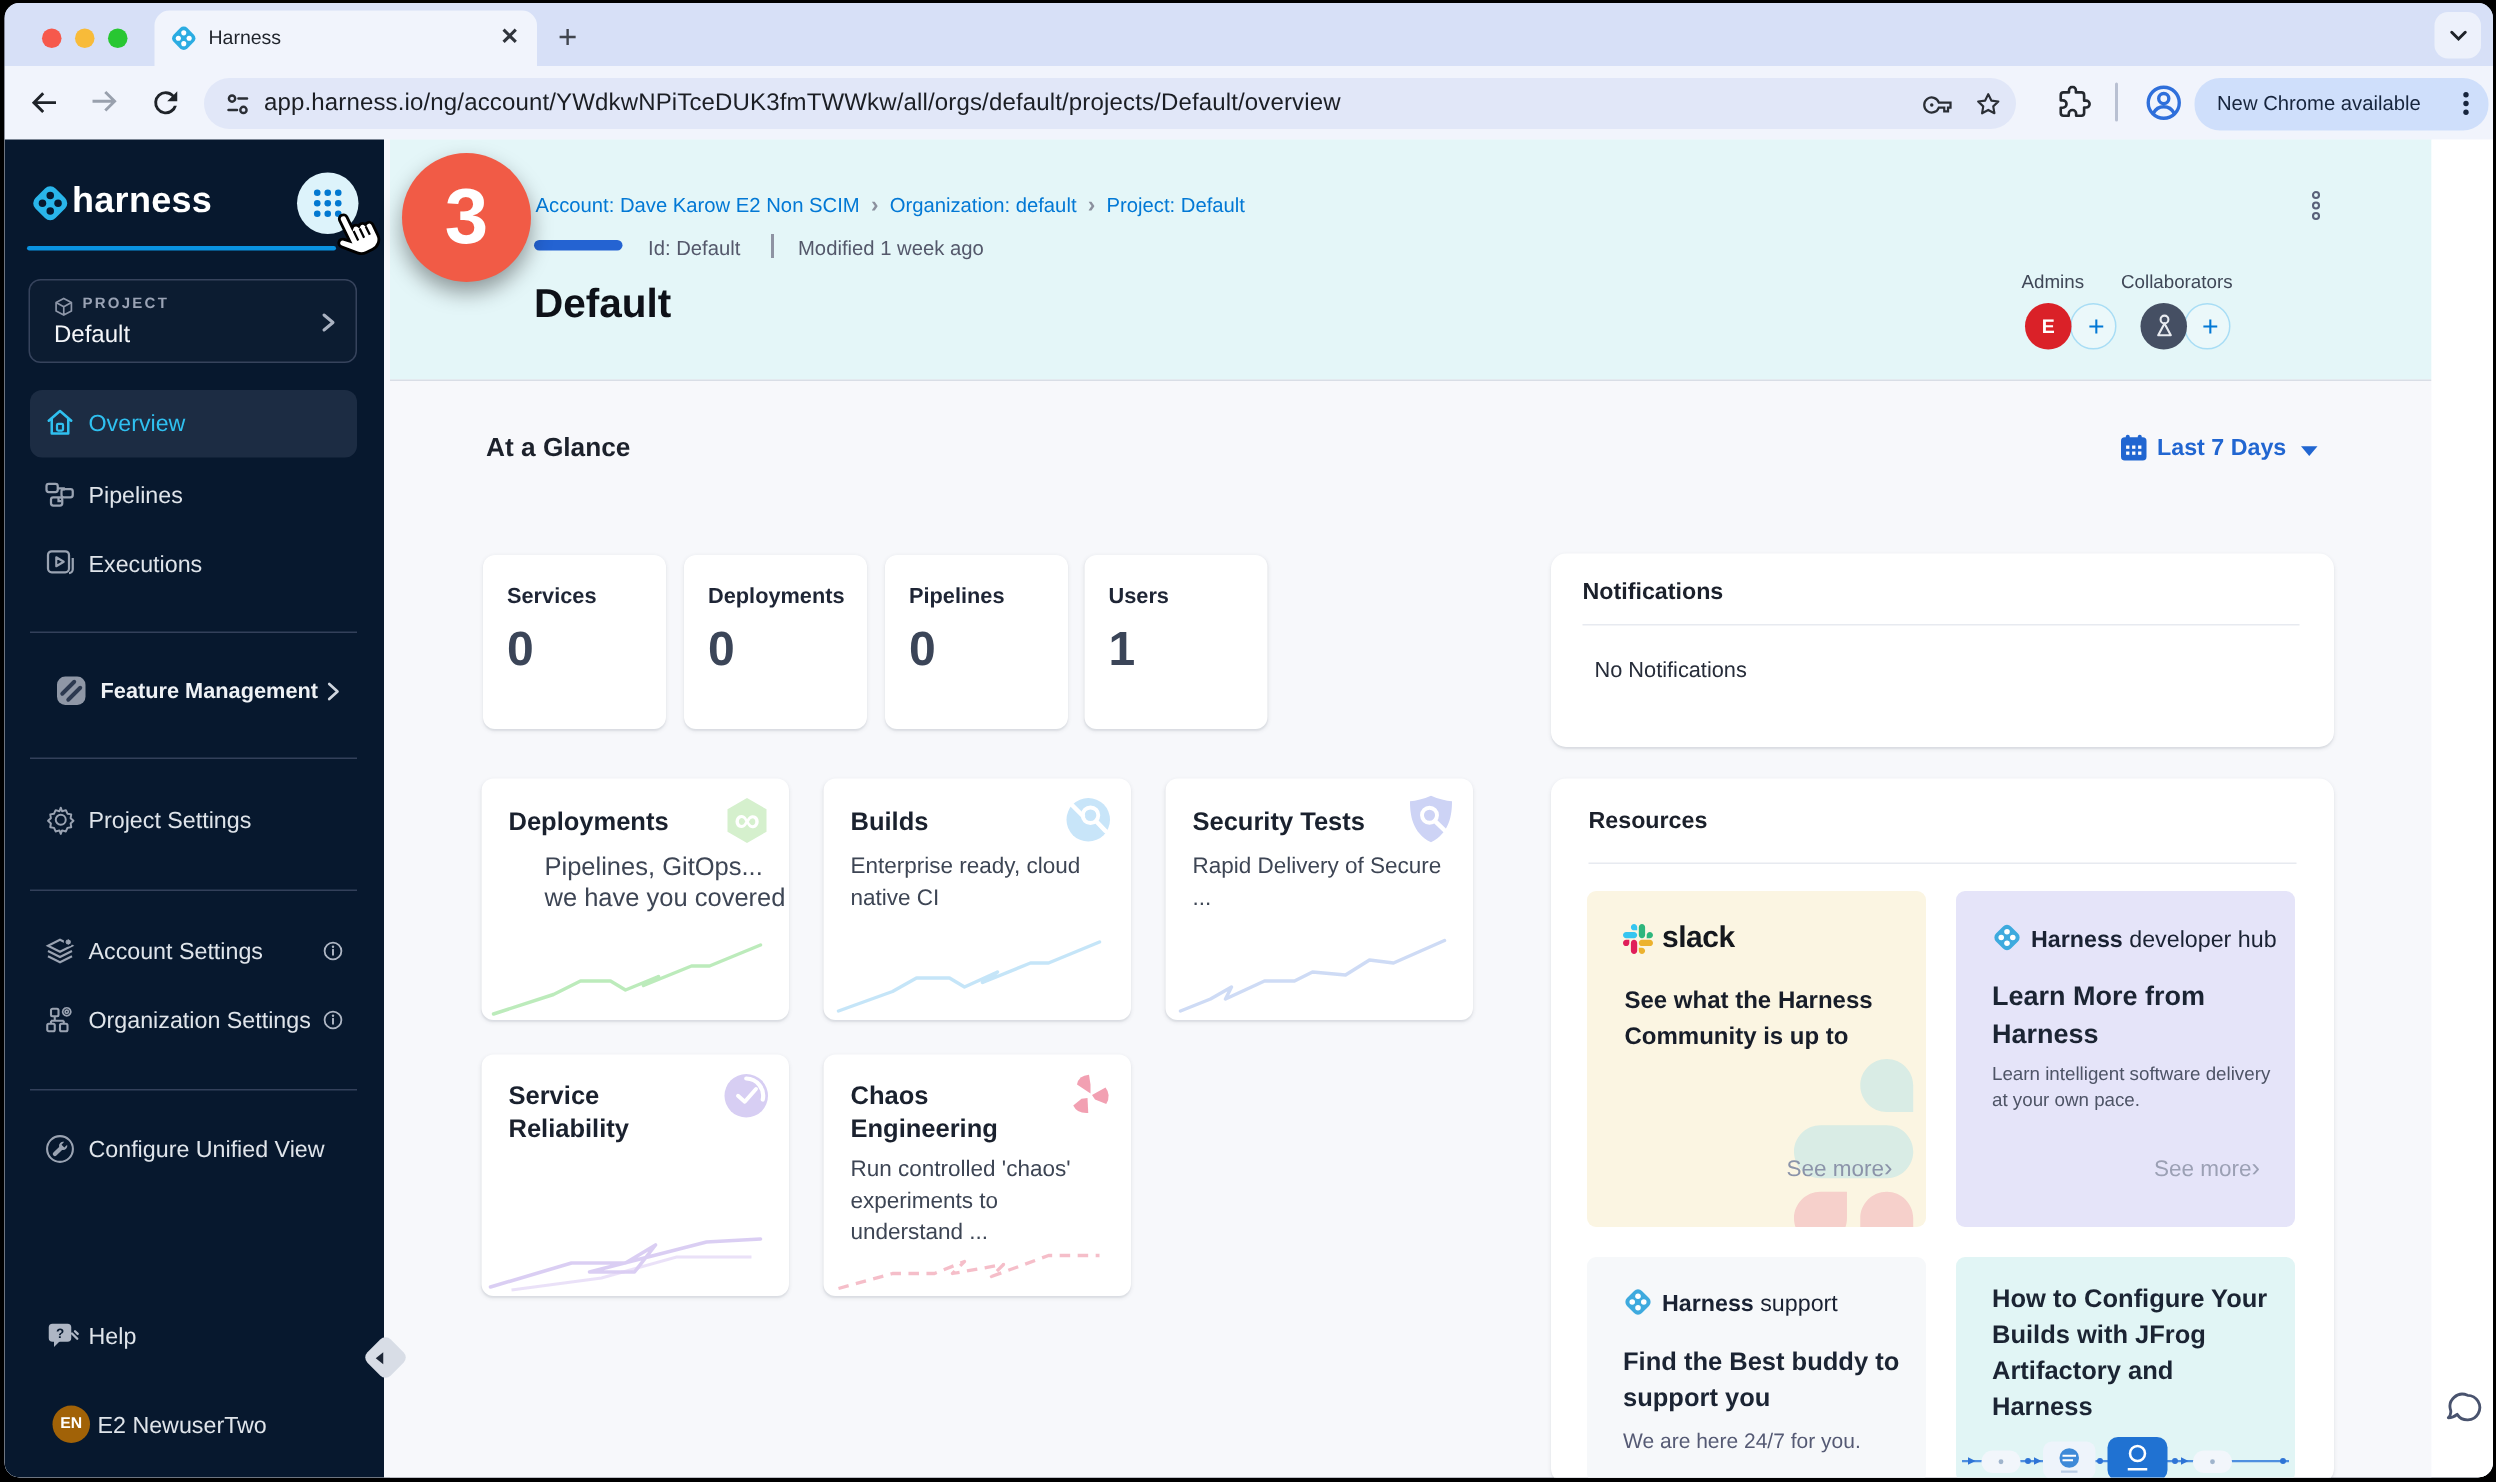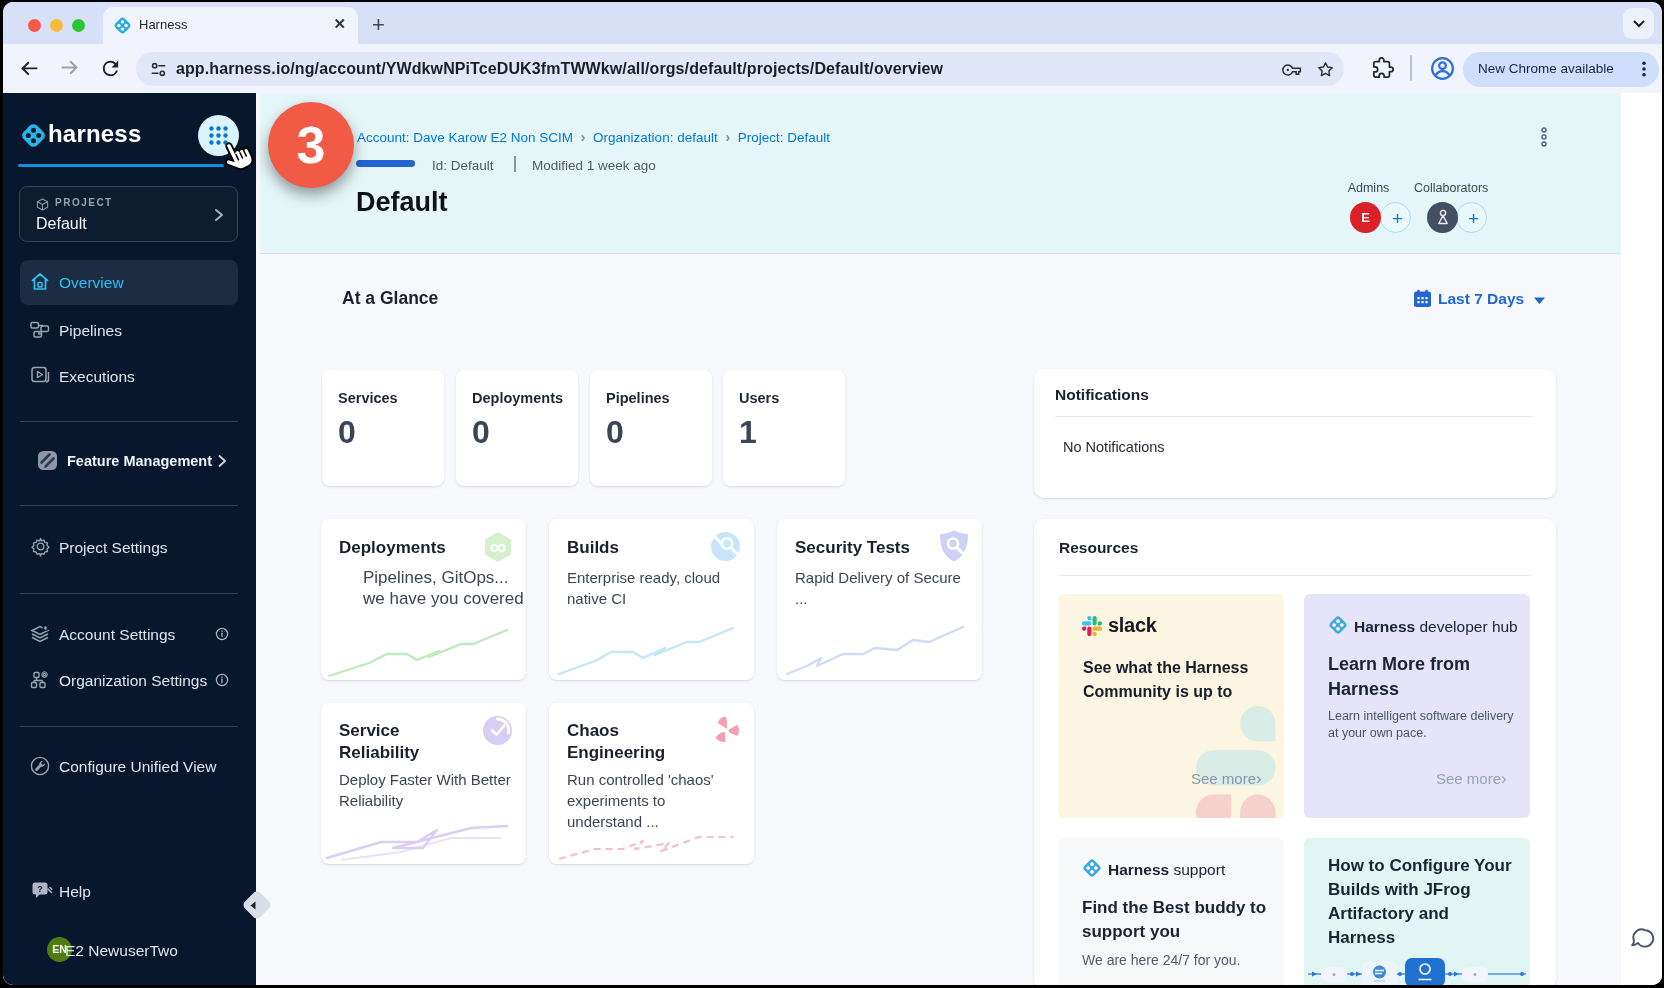--- a/index.html
+++ b/index.html
@@ -11,21 +11,21 @@
   #tabstrip { position:absolute; left:0; top:0; width:100%; height:42px; background:#d7e0f7; }
   .tl { position:absolute; top:17px; width:13px; height:13px; border-radius:50%; }
   #tab { position:absolute; left:100px; top:5px; width:255px; height:37px; background:#f1f4fc; border-radius:10px 10px 0 0; }
   #tab .fav { position:absolute; left:10px; top:9px; }
   #tab .ttl { position:absolute; left:36px; top:10px; font-size:13px; color:#1f232b; }
   #tab .cls { position:absolute; right:12px; top:8px; font-size:15px; color:#30343c; font-weight:bold; }
   #newtab { position:absolute; left:369px; top:10px; font-size:22px; font-weight:400; color:#40454e; }
   #tsv { position:absolute; right:8px; top:6px; width:31px; height:31px; border-radius:9px; background:#edf1fb; text-align:center; }
   
   #toolbar { position:absolute; left:0; top:42px; width:100%; height:49px; background:#f1f4fc; }
-  #urlpill { position:absolute; left:133px; top:8px; width:1208px; height:34px; border-radius:17px; background:#e1e7f8;font-weight:bold; }
+  #urlpill { position:absolute; left:133px; top:8px; width:1208px; height:34px; border-radius:17px; background:#e1e7f8; }
   #urltxt { position:absolute; left:40px; top:8px; font-size:16px; color:#1b1e24; letter-spacing:0.1px; }
   #newchrome { position:absolute; left:1460px; top:8px; width:196px; height:35px; border-radius:17px; background:#cfdffb; }
   #newchrome span { position:absolute; left:15px; top:9px; font-size:13.5px; color:#17253d; }
   
   #page { position:absolute; left:0; top:91px; width:1659px; height:892px; background:#ffffff; }
   
   #sidebar { position:absolute; left:0; top:0; width:253px; height:892px; background:#07182e; }
   .navrow { position:absolute; left:17px; width:218px; height:45px; border-radius:8px; }
   .navtxt { font-size:15.5px; color:#dfe4ea; }
   .sdiv { position:absolute; left:17px; width:218px; height:1px; background:#33405a; }
@@ -130,21 +130,21 @@
       <div class="abs" style="left:1094px;top:109px;width:31px;height:31px;border-radius:50%;background:#da2128;text-align:center;line-height:31px;font-size:13px;font-weight:bold;color:#fff;">E</div>
       <div class="abs" style="left:1200px;top:109px;width:31px;height:31px;border-radius:50%;border:1.5px solid #a8ddf5;background:rgba(255,255,255,0.25);"></div>
       <div class="abs" style="left:1212px;top:115px;font-size:19px;color:#0278d5;font-weight:400;">+</div>
       <div class="abs" style="left:1171px;top:109px;width:31px;height:31px;border-radius:50%;background:#454f63;"></div>
       <svg class="abs" style="left:1180px;top:116px" width="14" height="17" viewBox="0 0 14 17">
           <circle cx="7" cy="4" r="2.6" fill="none" stroke="#e8ebf0" stroke-width="1.4"></circle>
           <path d="M7 6.6 L2.8 14.5 H11.2 Z" fill="none" stroke="#e8ebf0" stroke-width="1.4" stroke-linejoin="round"></path>
         </svg>
       <div class="abs" style="left:4px;top:160px;width:1361px;height:1px;background:#d9dee6;"></div>
 
-      <div class="abs" style="left:68px;top:195px;font-size:17.5px;font-weight:bold;color:#1c212b;margin-left:18px;">At a Glance</div>
+      <div class="abs" style="left:68px;top:195px;font-size:17.5px;font-weight:bold;color:#1c212b;">At a Glance</div>
       <svg class="abs" style="left:1157px;top:196px" width="19" height="19" viewBox="0 0 19 19">
           <rect x="1" y="2.5" width="17" height="15.5" rx="2.5" fill="#2166d1"></rect>
           <rect x="4.2" y="0.8" width="2.6" height="4.4" rx="1.2" fill="#2166d1"></rect>
           <rect x="12.2" y="0.8" width="2.6" height="4.4" rx="1.2" fill="#2166d1"></rect>
           <rect x="2.5" y="6" width="14" height="10.5" rx="1" fill="#2166d1"></rect>
           <g fill="#fff">
             <rect x="4.4" y="8" width="2.2" height="2.2"></rect>
             <rect x="8.4" y="8" width="2.2" height="2.2"></rect>
             <rect x="12.4" y="8" width="2.2" height="2.2"></rect>
             <rect x="4.4" y="12" width="2.2" height="2.2"></rect>
@@ -216,21 +216,20 @@
             <path d="M10 60 L30 52 L44 44 L40 52 L66 40 L86 40 L98 34 L120 36 L136 26 L152 28 L186 13" fill="none" stroke="#aec3ef" stroke-width="2.3" stroke-linejoin="round" stroke-linecap="round" opacity="0.6"></path>
           </svg>
       </div>
       <div class="card" style="left:65px;top:610px;width:205px;height:161px;">
         <div class="abs" style="left:18px;top:17px;font-size:17px;font-weight:bold;color:#1a212e;line-height:22px;">Service<br>Reliability</div>
         <svg class="abs" style="left:160px;top:11px" width="33" height="33" viewBox="0 0 33 33">
             <circle cx="16.5" cy="16.5" r="14.5" fill="#d7cef3"></circle>
             <path d="M16.5 5 A11.5 11.5 0 0 1 27.5 19" fill="none" stroke="#fff" stroke-width="2.8" stroke-linecap="round"></path>
             <path d="M11 16.5 L15.5 20.5 L23 12" fill="none" stroke="#fff" stroke-width="2.6" stroke-linecap="round" stroke-linejoin="round"></path>
           </svg>
-        <div class="abs" style="left:18px;top:66px;width:175px;font-size:15px;line-height:21px;color:#3d4554;">Deploy Faster With Better Reliability</div>
         <svg class="abs" style="left:0px;top:105px" width="205" height="56" viewBox="0 0 205 56">
             <path d="M6 50 L60 34 L96 34 L116 22 L102 40 L72 40 L150 20 L186 18" fill="none" stroke="#cbb9ee" stroke-width="2.4" stroke-linejoin="round" stroke-linecap="round" opacity="0.7"></path>
             <path d="M20 52 L80 44 L130 30 L180 30" fill="none" stroke="#dccdf3" stroke-width="2" opacity="0.6"></path>
           </svg>
       </div>
       <div class="card" style="left:293px;top:610px;width:205px;height:161px;">
         <div class="abs" style="left:18px;top:17px;font-size:17px;font-weight:bold;color:#1a212e;line-height:22px;">Chaos<br>Engineering</div>
         <svg class="abs" style="left:163px;top:12px" width="30" height="30" viewBox="0 0 30 30">
             <g fill="#f2a0b2">
               <path d="M15 14 L6 8 Q7 2 14 1.5 L15 8 Z"></path>
@@ -445,21 +444,21 @@
         </svg>
       <span class="abs navtxt" style="left:56px;top:665px;">Configure Unified View</span>
 
       <svg class="abs" style="left:28px;top:788px" width="22" height="20" viewBox="0 0 22 20">
           <rect x="1.5" y="1.5" width="15" height="12" rx="2.5" fill="#aeb6c4"></rect>
           <path d="M5 13 l0 4 4-4z" fill="#aeb6c4"></path>
           <text x="9" y="11" font-size="9" font-weight="bold" fill="#07182e" text-anchor="middle">?</text>
           <path d="M17 8 l3.5 3.5 M19 6.5 l1.8 1.8" stroke="#aeb6c4" stroke-width="1.6" stroke-linecap="round"></path>
         </svg>
       <span class="abs navtxt" style="left:56px;top:790px;">Help</span>
-      <div class="abs" style="left:44px;top:844px;width:25px;height:25px;border-radius:50%;background:#4d7c0f;text-align:center;line-height:25px;font-size:10.5px;font-weight:bold;color:#fff;">EN</div>
+      <div class="abs" style="left:32px;top:844px;width:25px;height:25px;border-radius:50%;background:#a16207;text-align:center;line-height:25px;font-size:10.5px;font-weight:bold;color:#fff;">EN</div>
       <span class="abs navtxt" style="left:62px;top:849px;">E2 NewuserTwo</span>
 
       <div class="abs" style="left:243px;top:801px;width:22px;height:22px;background:#d8dde6;border-radius:5px;transform:rotate(45deg);"></div>
       <svg class="abs" style="left:246px;top:807px" width="8" height="11" viewBox="0 0 8 11">
           <path d="M6.5 1.5 L1.5 5.5 L6.5 9.5 Z" fill="#1d2636"></path>
         </svg>
     </div>
   </div>
 </div>
 

